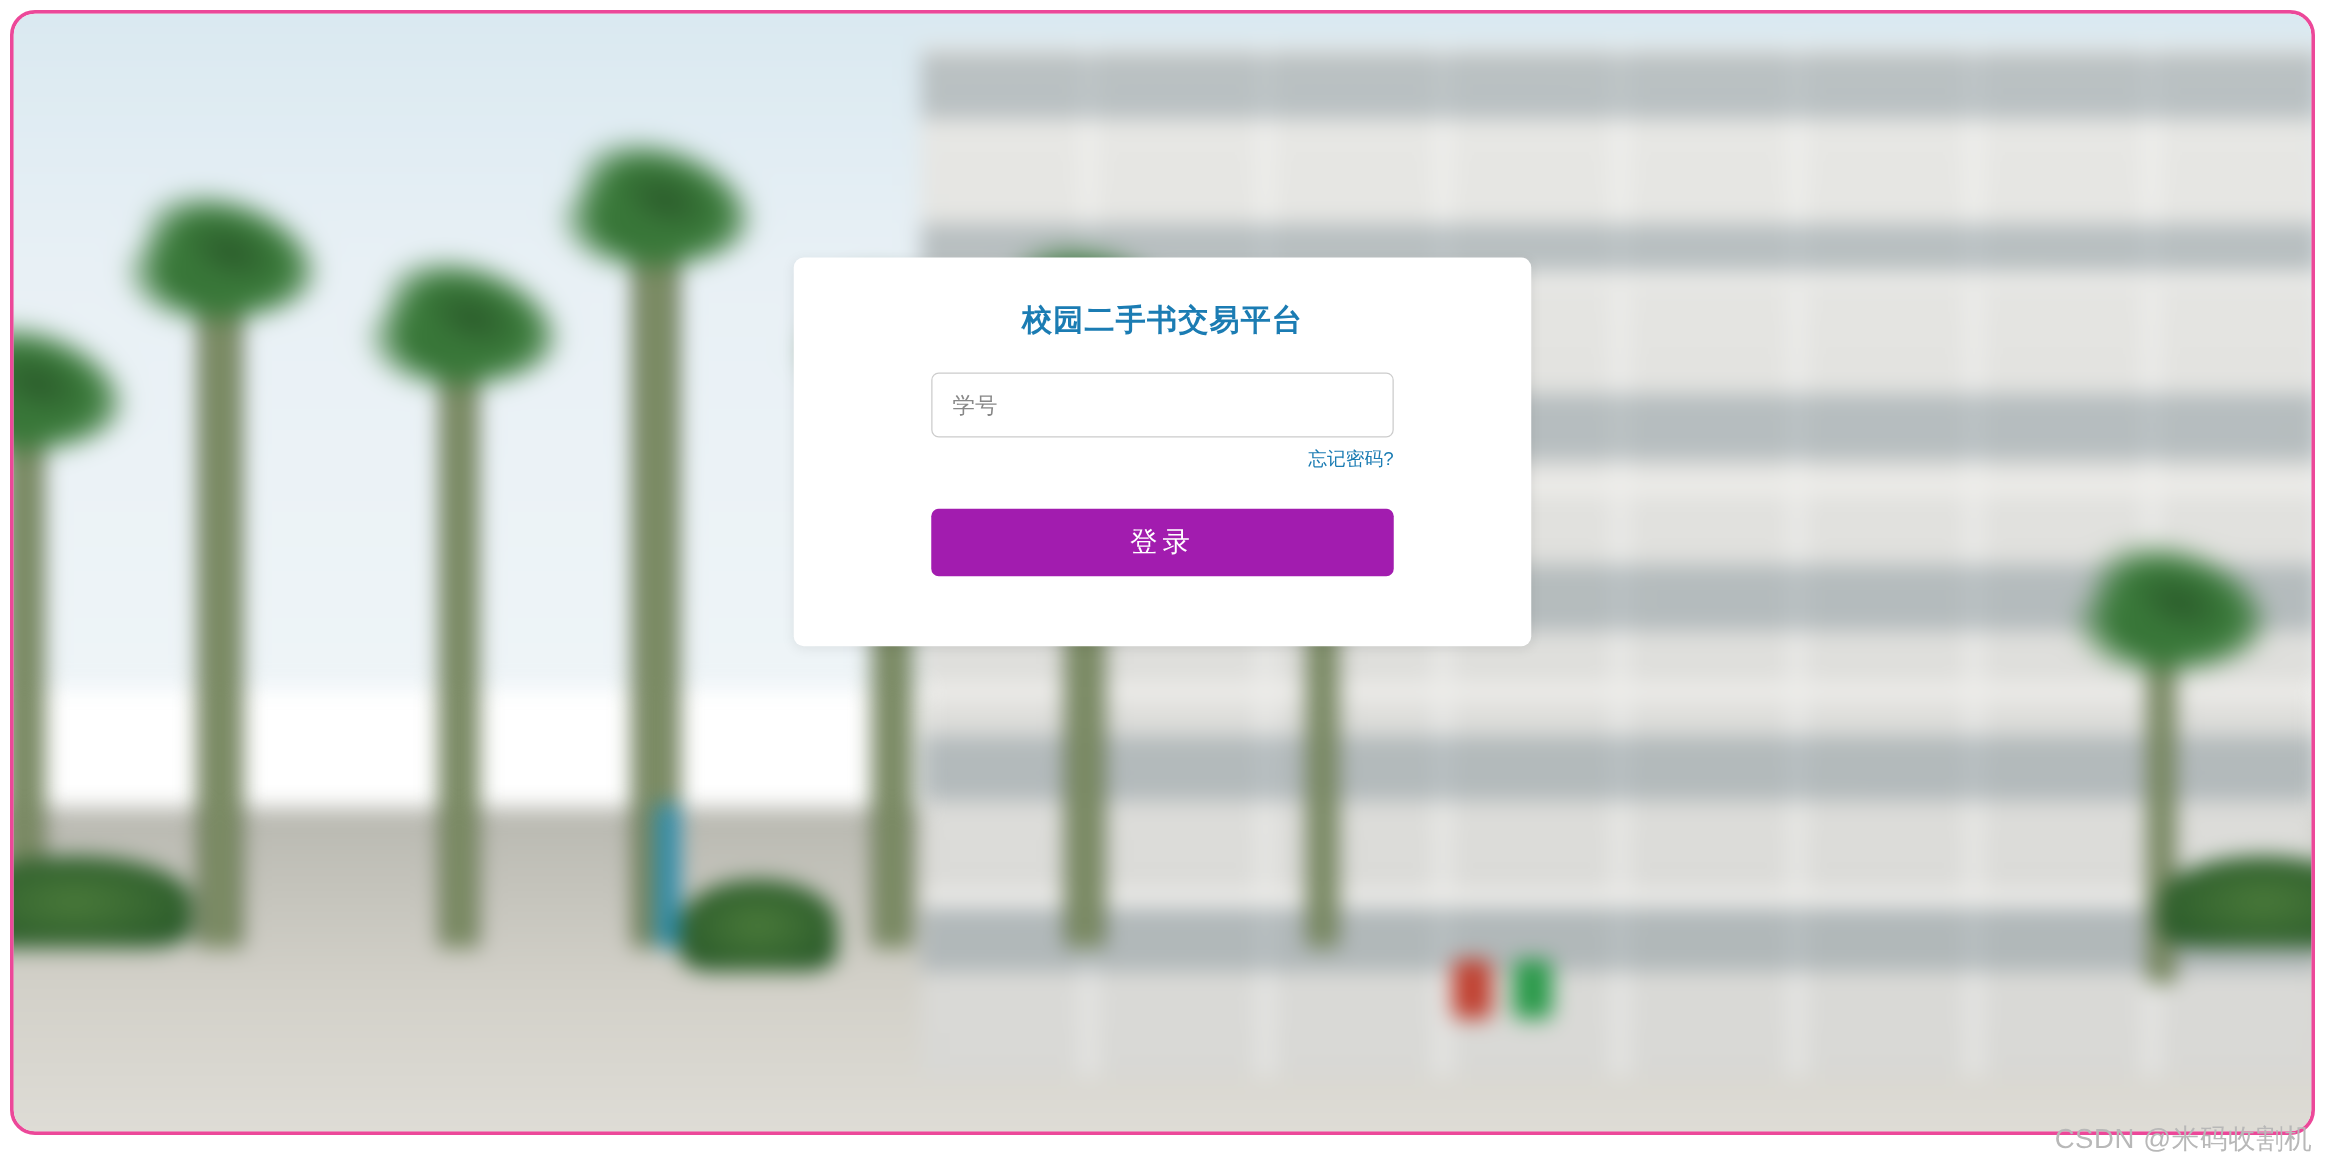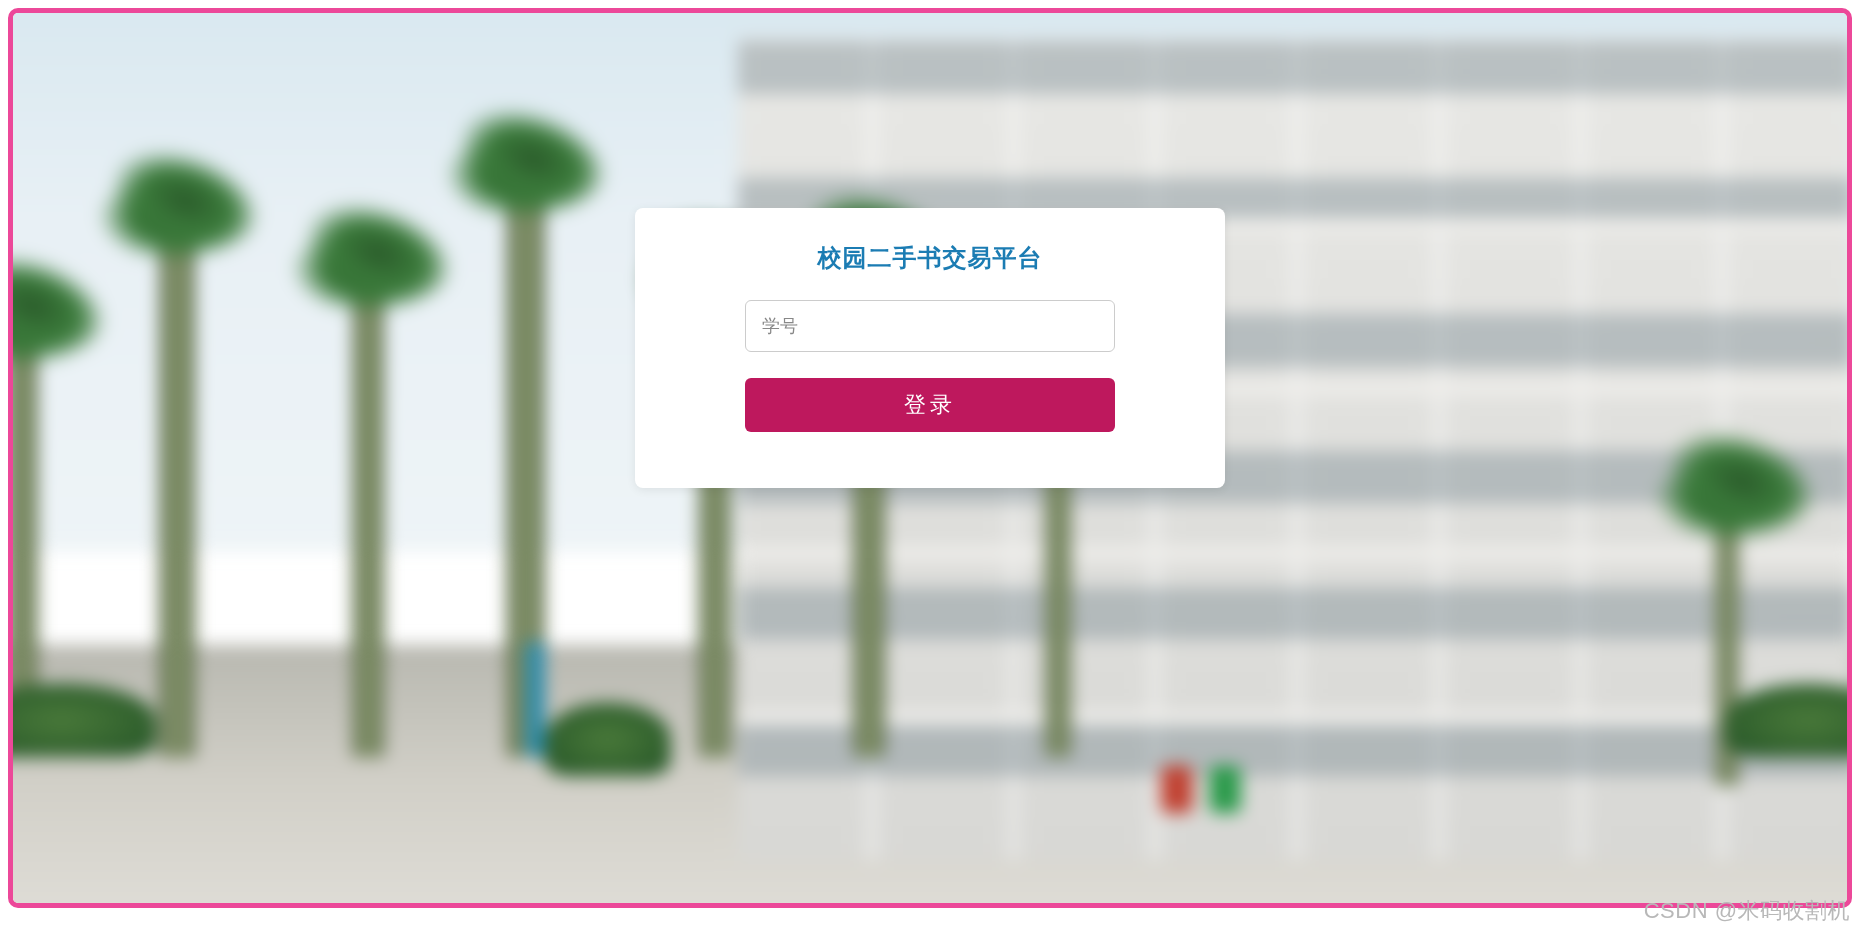--- a/index.html
+++ b/index.html
@@ -14,22 +14,22 @@
       position: relative;
       overflow: hidden;
       background: #fff;
     }
     .frame {
       position: absolute;
       top: 8px;
       left: 8px;
       right: 8px;
       bottom: 20px;
-      border: 5px solid #ec4899;
-      border-radius: 10px;
+      border: 3px solid #ec4899;
+      border-radius: 20px;
       overflow: hidden;
     }
     .bg {
       position: absolute;
       inset: 0;
       filter: blur(8px);
       transform: scale(1.05);
     }
     
     .sky {
@@ -155,21 +155,21 @@
       text-align: right;
       font-size: 15px;
       color: #1b7cb3;
       text-decoration: none;
     }
     .login-btn {
       display: block;
       width: 370px;
       height: 54px;
       margin: 0 auto;
-      background: #be185d;
+      background: #a21caf;
       color: #fff;
       border: none;
       border-radius: 6px;
       font-size: 22px;
       letter-spacing: 4px;
       cursor: pointer;
     }
 
     .watermark {
       position: absolute;
@@ -208,18 +208,19 @@
     <div class="obj red"></div>
     <div class="obj green"></div>
   </div>
 
   <div class="login-card">
     <div class="login-title">校园二手书交易平台</div>
 
     <input type="text" class="form-input" placeholder="学号" style="">
 
 
+    <a href="#" class="forgot-link">忘记密码?</a>
 
     <button class="login-btn">登录</button>
   </div>
 </div>
 
 <div class="watermark">CSDN @米码收割机</div>
 
 </body></html>

